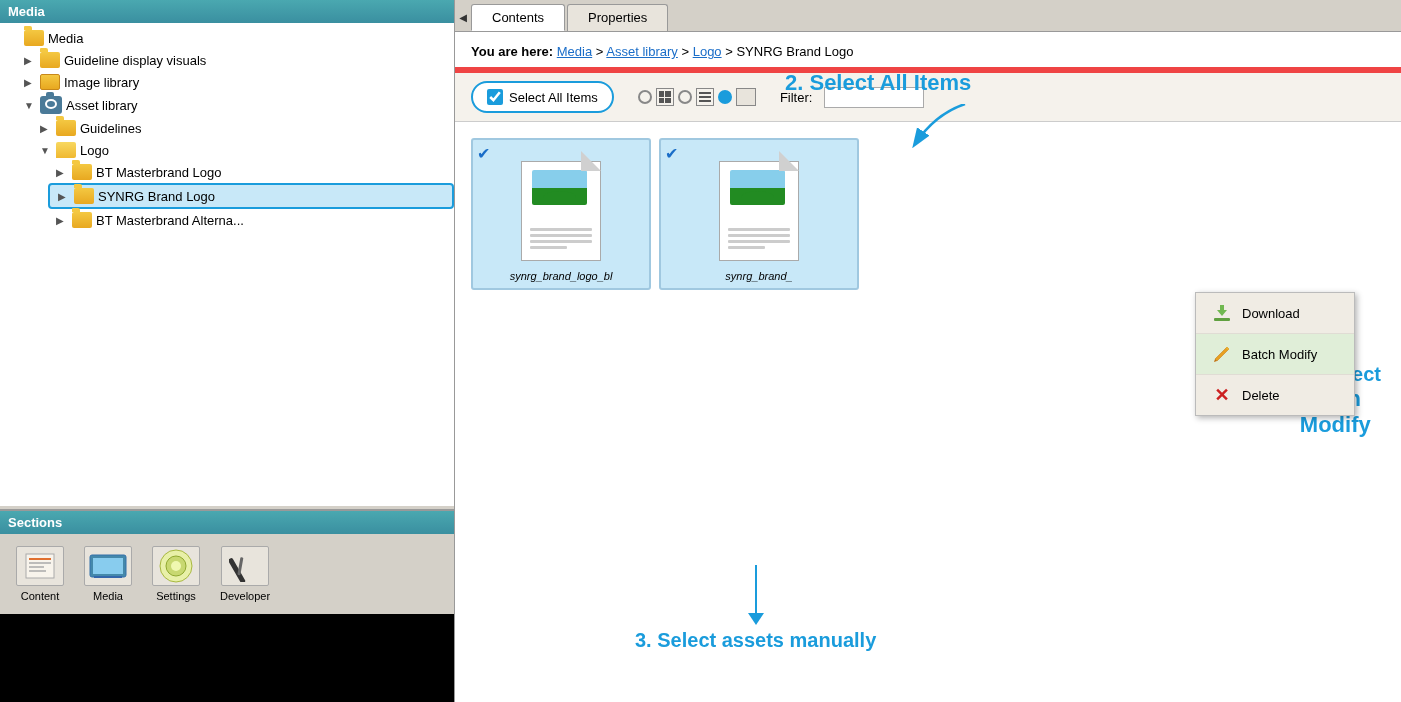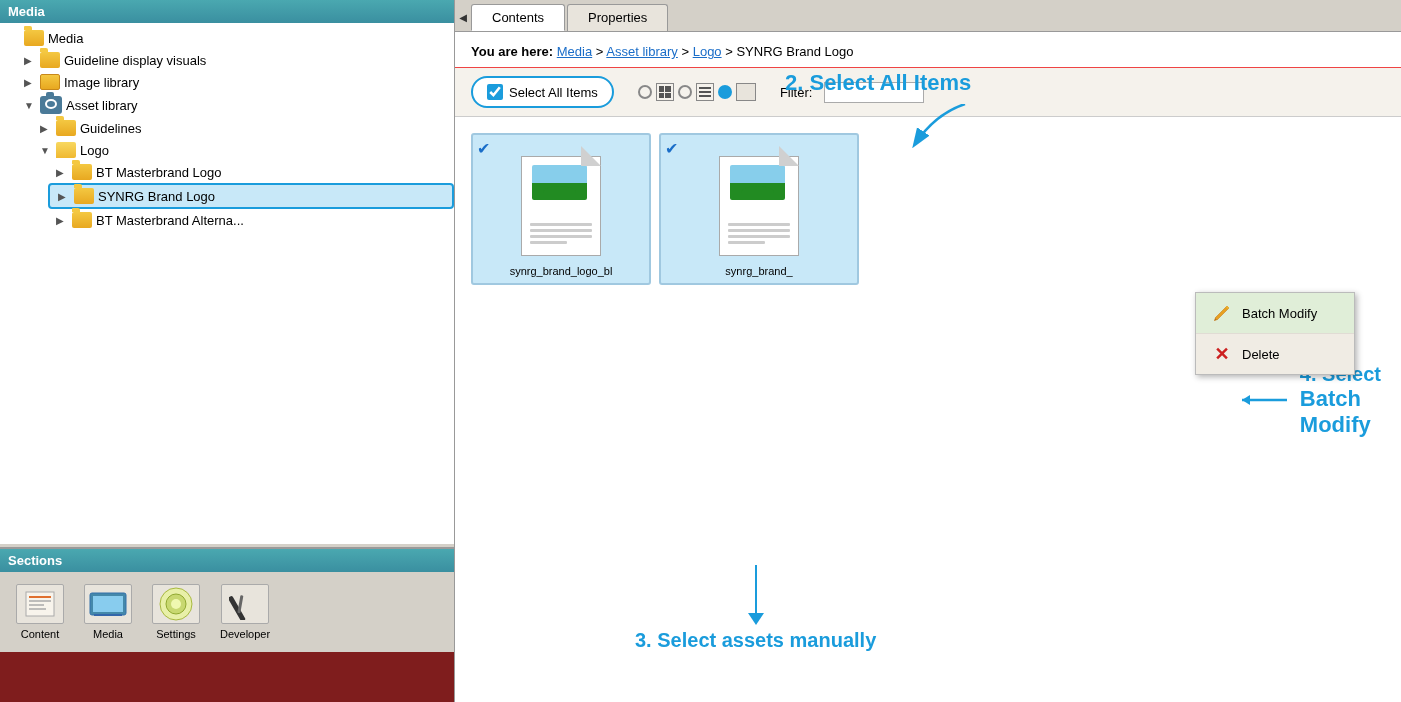--- a/index.html
+++ b/index.html
@@ -17,52 +17,52 @@
     .indent1 { margin-left: 16px; }
     .indent2 { margin-left: 32px; }
     .indent3 { margin-left: 48px; }
 
     
     .icon-folder { display: inline-block; width: 20px; height: 16px; background: linear-gradient(to bottom, #f4c842, #e8a820); border-radius: 2px; position: relative; margin-right: 4px; }
     .icon-folder::before { content: ''; position: absolute; top: -4px; left: 0; width: 8px; height: 4px; background: #f4c842; border-radius: 1px 2px 0 0; }
     .icon-folder-open { display: inline-block; width: 20px; height: 16px; background: linear-gradient(to bottom, #f8d860, #f0b830); border-radius: 2px 2px 2px 0; position: relative; margin-right: 4px; }
 
     
-    .sections-panel { height: 155px; background: #7f1d1d; border-top: 2px solid #999; }
+    .sections-panel { height: 193px; background: #000000; border-top: 2px solid #999; }
     .sections-header { background: linear-gradient(to bottom, #4aa8b0, #3a8fa0); color: white; padding: 4px 8px; font-weight: bold; font-size: 13px; }
     .sections-icons { display: flex; flex-direction: row; padding: 12px 16px; gap: 20px; background: #d4d0c8; }
     .section-item { display: flex; flex-direction: column; align-items: center; gap: 4px; cursor: pointer; }
     .section-icon { width: 48px; height: 40px; display: flex; align-items: center; justify-content: center; border: 1px solid #aaa; background: #e8e4dc; border-radius: 2px; }
     .section-label { font-size: 11px; text-align: center; }
 
     
     .right-panel { flex: 1; display: flex; flex-direction: column; background: #f0ece4; }
     .tabs-bar { display: flex; background: #d4d0c8; border-bottom: 1px solid #999; padding-top: 4px; }
     .tab { padding: 5px 20px; background: #e8e4dc; border: 1px solid #999; border-bottom: none; margin-right: 2px; cursor: pointer; font-size: 13px; border-radius: 3px 3px 0 0; }
     .tab.active { background: white; border-bottom: 1px solid white; }
     .content-area { flex: 1; background: white; padding: 0; overflow: hidden; position: relative; }
 
     
-    .breadcrumb { padding: 12px 16px 8px; font-size: 13px; border-bottom: 1px solid #ef4444; }
+    .breadcrumb { padding: 12px 16px 8px; font-size: 13px; border-bottom: 6px solid #ef4444; }
     .breadcrumb a { color: #1a6dc8; text-decoration: underline; cursor: pointer; }
 
     
     .toolbar { display: flex; align-items: center; padding: 8px 16px; border-bottom: 1px solid #ccc; gap: 12px; background: #f5f2ec; position: relative; }
     .select-all-container { display: flex; align-items: center; gap: 6px; border: 2px solid #1a9cdc; border-radius: 24px; padding: 6px 14px; background: white; }
     .select-all-checkbox { width: 16px; height: 16px; accent-color: #1a9cdc; }
     .view-options { display: flex; align-items: center; gap: 4px; margin-left: 12px; }
     .filter-label { margin-left: 12px; }
     .filter-input { border: 1px solid #aaa; padding: 2px 8px; width: 100px; background: white; }
 
     
     .asset-grid { display: flex; flex-wrap: wrap; gap: 8px; padding: 16px; }
     .asset-item { width: 180px; background: #c8e8f8; border: 2px solid #a0c8e0; border-radius: 3px; padding: 6px; cursor: pointer; position: relative; }
     .asset-item .check { position: absolute; top: 4px; left: 4px; color: #1a6dc8; font-size: 16px; }
     .asset-thumb { width: 100%; height: 120px; display: flex; align-items: center; justify-content: center; }
-    .asset-name { font-size: 11px; text-align: center; margin-top: 4px; word-break: break-all; }
+    .asset-name { font-size: 11px; text-align: center; margin-top: 4px; word-break: break-all; font-style: italic; }
 
     
     .doc-icon { width: 90px; height: 110px; position: relative; }
     .doc-body { width: 80px; height: 100px; background: white; border: 1px solid #aaa; position: absolute; bottom: 0; left: 5px; }
     .doc-corner { position: absolute; top: 0; right: 5px; width: 20px; height: 20px; background: #d0d0d0; clip-path: polygon(0 0, 100% 100%, 0 100%); }
     .doc-image { position: absolute; top: 8px; left: 10px; width: 55px; height: 35px; overflow: hidden; }
     .doc-lines { position: absolute; bottom: 8px; left: 8px; right: 8px; }
     .doc-line { height: 3px; background: #ccc; margin-bottom: 3px; border-radius: 1px; }
     .island-img { width: 100%; height: 100%; background: linear-gradient(to bottom, #87ceeb 50%, #228b22 50%); border-radius: 2px; position: relative; }
     .island-img::after { content: ''; position: absolute; bottom: 0; left: 20%; width: 60%; height: 40%; background: #228b22; border-radius: 50% 50% 0 0; }
@@ -331,20 +331,29 @@
       <div style="display:flex;flex-direction:column;align-items:center;margin-bottom:4px;">
         <div style="width:2px;height:50px;background:#1a9cdc;"></div>
         <div style="width:0;height:0;border-left:8px solid transparent;border-right:8px solid transparent;border-bottom:12px solid #1a9cdc;margin-top:-2px;transform:rotate(180deg);"></div>
       </div>
       <span>3. Select assets manually</span>
     </div>
 
     <div class="context-menu">
 
 
+      <div class="context-menu-item">
+        <span class="ctx-icon">
+          <svg width="18" height="18" viewBox="0 0 18 18">
+            <rect x="1" y="14" width="16" height="3" rx="1" fill="#60a040"></rect>
+            <polygon points="9,12 4,6 7,6 7,1 11,1 11,6 14,6" fill="#70b850"></polygon>
+          </svg>
+        </span>
+        <span>Download</span>
+      </div>
 
       <div class="context-menu-item highlighted" style="background:#e0eed8;text-align:right;">
         <span class="ctx-icon">
           <svg width="18" height="18" viewBox="0 0 18 18">
             <path d="M2 14 L14 2 L16 4 L4 16 Z" fill="#e8a020" stroke="#c07010" stroke-width="0.5"></path>
             <path d="M14 2 L16 4 L15 5 L13 3 Z" fill="#f0b830"></path>
             <path d="M2 14 L4 16 L1 17 Z" fill="#c07010"></path>
           </svg>
         </span>
         <span>Batch Modify</span>

